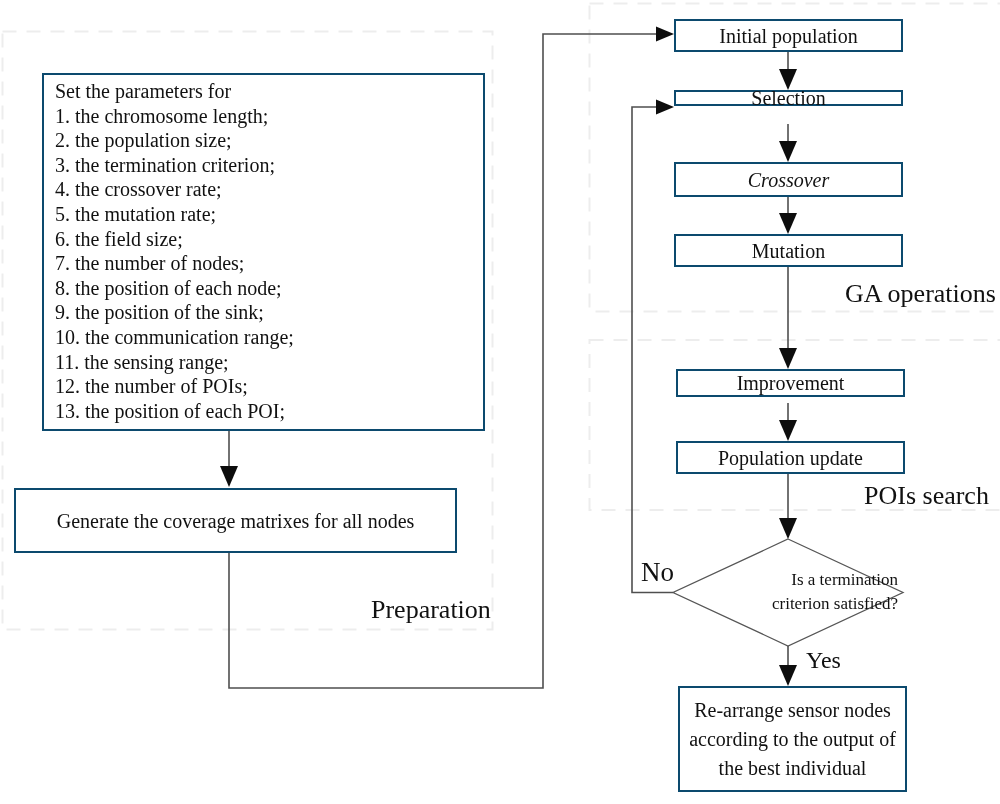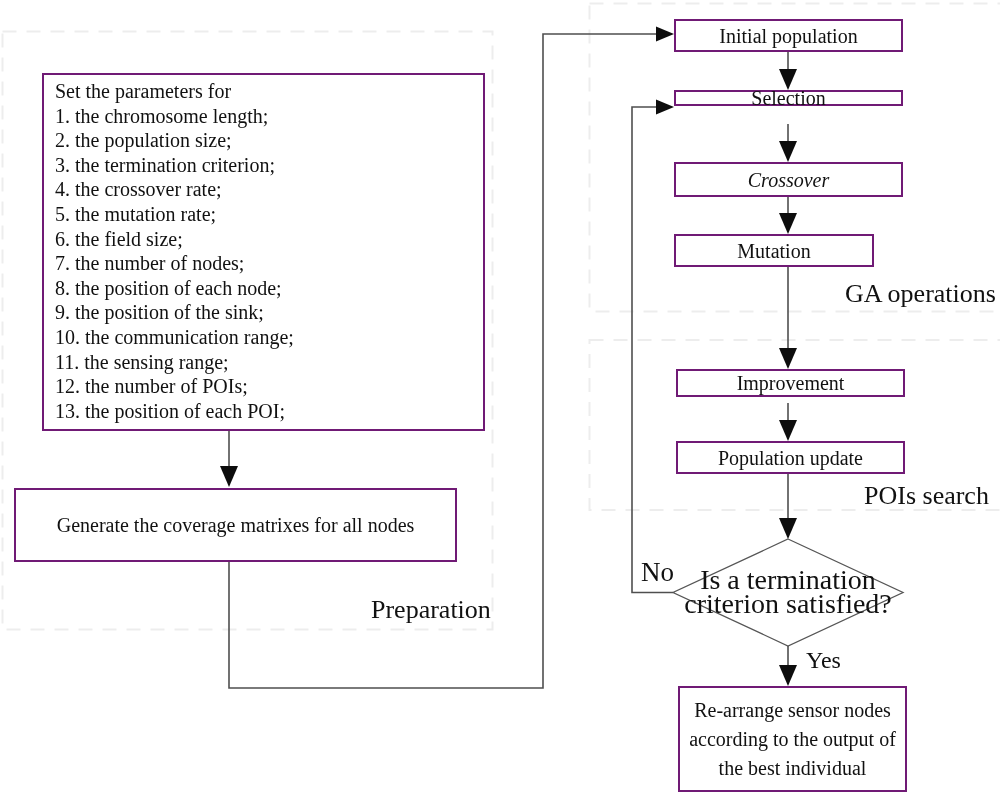--- a/index.html
+++ b/index.html
@@ -5,33 +5,33 @@
   html,body{margin:0;padding:0;}
   body{
     width:1000px;height:804px;position:relative;overflow:hidden;
     background:#ffffff;
     font-family:"Liberation Serif","DejaVu Serif",serif;
     color:#111111;
   }
   #overlay{position:absolute;left:0;top:0;width:1000px;height:804px;z-index:1;}
   .node{
     position:absolute;z-index:2;box-sizing:border-box;
-    background:#ffffff;border:2px solid #701a75;
+    background:#ffffff;border:2px solid #0c4a6e;
     display:flex;align-items:center;justify-content:center;
     font-size:20px;line-height:24px;text-align:center;
   }
   .multiline{white-space:pre-line;}
   .param-box{
     align-items:flex-start;justify-content:flex-start;text-align:left;
     padding:4px 6px 0 11px;line-height:24.6px;margin-left:28px;
   }
   .final-box{line-height:29px;}
   .diamond-label{
     position:absolute;z-index:3;background:transparent;border:none;
-    font-size:28px;line-height:24px;text-align:center;white-space:pre-line;
+    font-size:17px;line-height:24px;text-align:right;white-space:pre-line;
   }
   .zone-label{
     position:absolute;z-index:3;font-size:26px;line-height:26px;white-space:nowrap;
   }
   .edge-label{
     position:absolute;z-index:3;font-size:24px;line-height:26px;white-space:nowrap;
   }
 </style>
 </head>
 <body>
@@ -83,29 +83,29 @@
 5. the mutation rate;
 6. the field size;
 7. the number of nodes;
 8. the position of each node;
 9. the position of the sink;
 10. the communication range;
 11. the sensing range;
 12. the number of POIs;
 13. the position of each POI;</div>
 
-<div class="node" style="left:14px;top:488px;width:443px;height:74px;text-align:center;">Generate the coverage matrixes for all nodes</div>
+<div class="node" style="left:14px;top:488px;width:443px;height:65px;text-align:center;">Generate the coverage matrixes for all nodes</div>
 
 <div class="node" style="left:674px;top:19px;width:229px;height:33px;">Initial population</div>
 
 <div class="node" style="left:674px;top:90px;width:229px;height:16px;">Selection</div>
 
 <div class="node" style="left:674px;top:162px;width:229px;height:35px;font-style:italic;">Crossover</div>
 
-<div class="node" style="left:674px;top:234px;width:200px;height:33px;">Mutation</div>
+<div class="node" style="left:674px;top:234px;width:229px;height:33px;">Mutation</div>
 
 <div class="node" style="left:676px;top:369px;width:229px;height:28px;">Improvement</div>
 
 <div class="node" style="left:676px;top:441px;width:229px;height:33px;">Population update</div>
 
 <div class="node final-box multiline" style="left:678px;top:686px;width:229px;height:106px;">Re-arrange sensor nodes
 according to the output of
 the best individual</div>
 
 <div class="diamond-label" style="left:678px;top:568px;width:220px;">Is a termination

